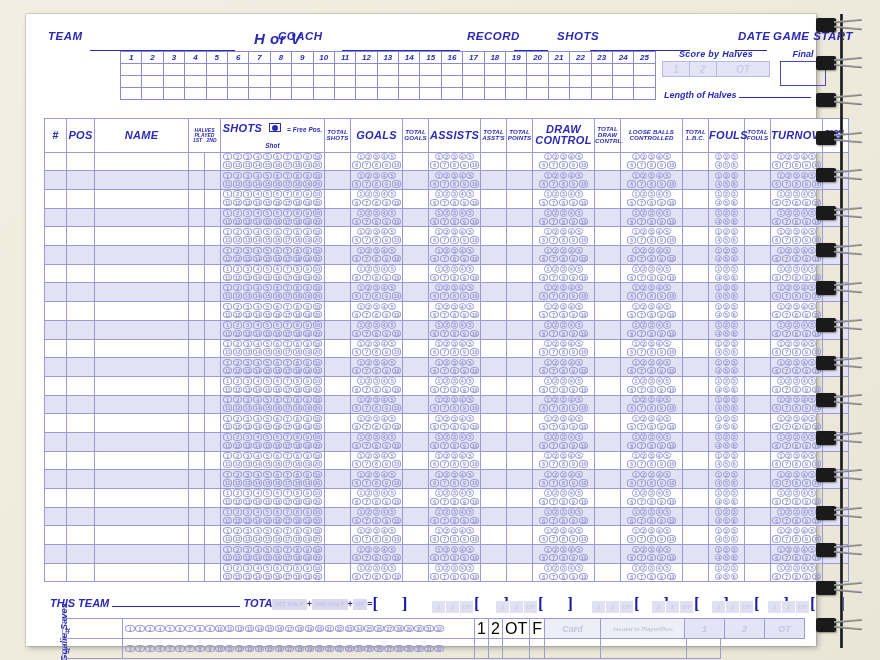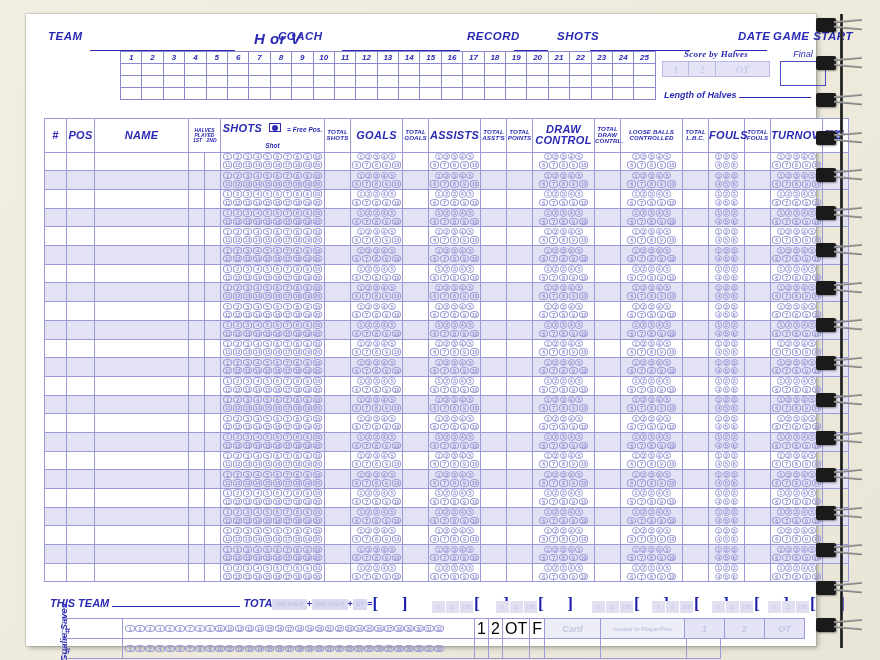--- a/index.html
+++ b/index.html
@@ -86,42 +86,42 @@
     width: 21.4px; height: 12px;
     border: 1px solid #8a8ad0;
     padding: 0; margin: 0;
     text-align: center;
     font-size: 8px; font-weight: bold;
     color: #2a2ab4;
     font-style: italic;
   }
   table.rs th { height: 12px; }
   
-  .sbh { position: absolute; left: 618px; top: -2px; width: 108px; font-family: Liberation Serif, serif; }
+  .sbh { position: absolute; left: 618px; top: -2px; width: 108px; }
   .sbh-title {
     text-align: center; font-size: 9px; font-weight: bold;
     font-style: italic; color: #2a2ab4; letter-spacing: .3px;
   }
   table.sbh-t { border-collapse: collapse; margin-top: 2px; width: 108px; }
   table.sbh-t td {
     border: 1px solid #b9b9e4;
     background: #e4e4f6;
     height: 15px; text-align: center;
     font-size: 10px; font-weight: bold; font-style: italic;
     color: #ccccec;
   }
   .loh {
     position: absolute; left: 596px; top: 36px;
     font-size: 9px; font-weight: bold; font-style: italic; color: #2a2ab4;
     white-space: nowrap;
     margin-left: 24px;
   }
   .finalbox { position: absolute; left: 736px; top: -2px; width: 46px; }
   .finalbox .ft {
-    text-align: center; font-size: 9px; font-weight: normal;
+    text-align: center; font-size: 9px; font-weight: bold;
     font-style: italic; color: #2a2ab4;
   }
   .finalbox .fb {
     margin-top: 2px; height: 25px;
     border: 1.5px solid #4a4ac0;
   }
 
   
   table.main {
     position: absolute; left: 0; top: 88px;

